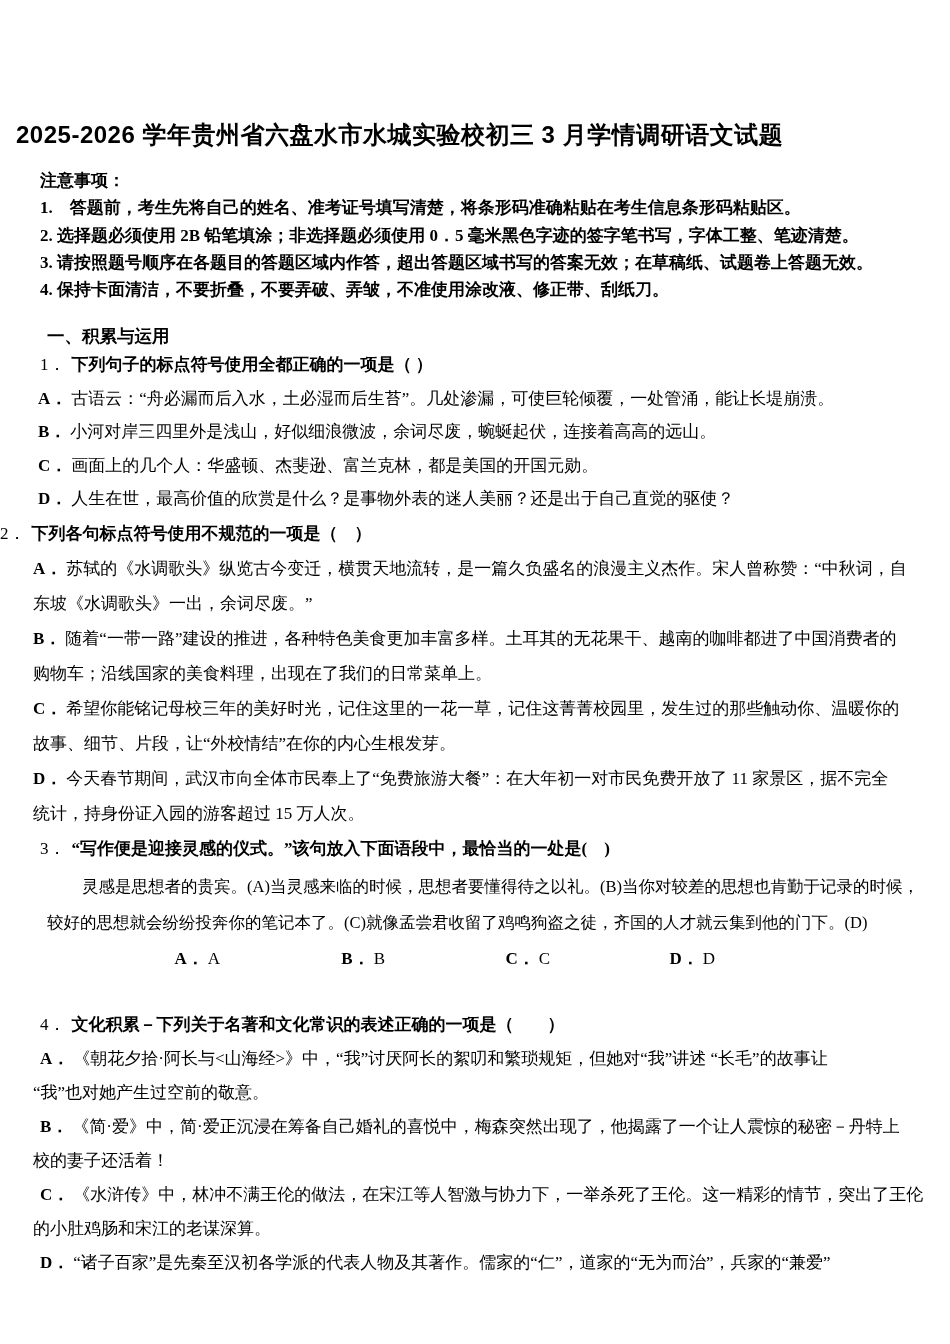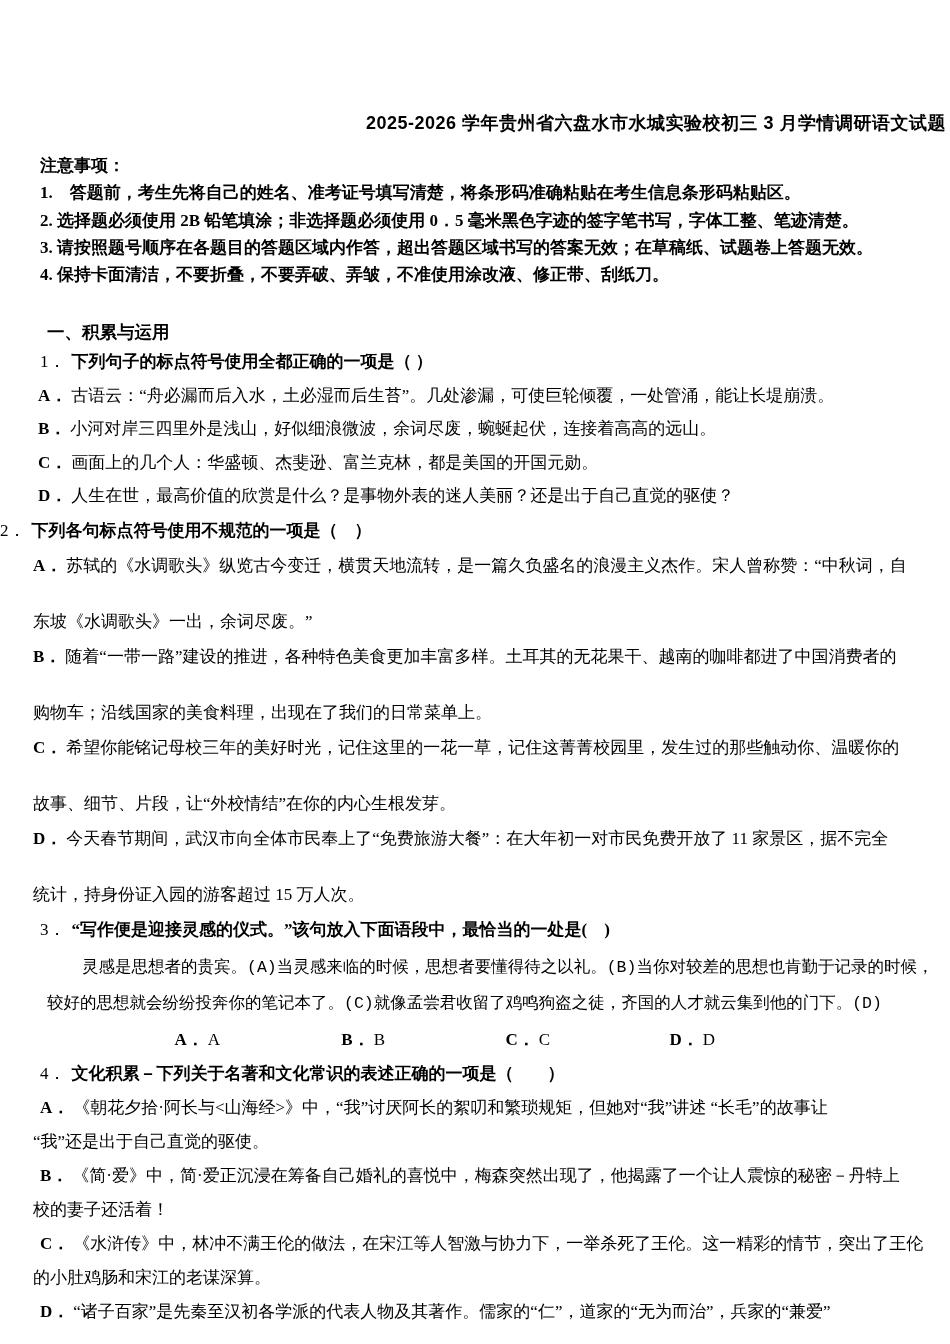--- a/index.html
+++ b/index.html
@@ -10,41 +10,41 @@
   }
   .page {
     position: relative;
     width: 950px;
     height: 1344px;
     background: #ffffff;
     overflow: hidden;
     font-family: "Liberation Serif", "DejaVu Serif", serif;
   }
   .title {
-    margin: 4px;
+    margin: 16px;
     padding-top: 103px;
-    text-align: right;
+    text-align: left;
     font-family: "Liberation Sans", "DejaVu Sans", sans-serif;
     font-weight: 800;
-    font-size: 18px;
+    font-size: 24px;
     line-height: 32px;
     letter-spacing: 0.5px;
   }
   .notices {
     margin-top: 13px;
     margin-left: 40px;
     margin-right: 40px;
     font-size: 17px;
     line-height: 27.3px;
     font-weight: 600;
   }
   .section-heading {
-    margin-top: 34px;
+    margin-top: 22px;
     margin-left: 47px;
-    font-family: Liberation Mono, monospace;
+    font-family: Liberation Sans, sans-serif;
     font-weight: 700;
     font-size: 17.5px;
     line-height: 23px;
   }
   .question { font-size: 17px; }
   .line { white-space: nowrap; }
   .qnum {
     font-family: "Liberation Serif", "DejaVu Serif", serif;
     font-weight: 400;
     padding-right: 6px;
@@ -54,48 +54,47 @@
 
   
   .q1 { line-height: 33.5px; }
   .q1 .prompt { margin-left: 40px; }
   .q1 .opt { margin-left: 38px; }
 
   
   .q2 { line-height: 35px; }
   .q2 .prompt { }
   .q2 .opt-first { margin-left: 33px; }
-  .q2 .opt-cont { margin-left: 33px; margin-top: 21px; }
+  .q2 .opt-cont { margin-left: 33px; }
 
   
   .q3 { line-height: 35px; padding-left: 7px; }
   .q3 .prompt { margin-left: 33px; }
   .q3 .passage {
     margin-top: 3px;
     margin-left: 40px;
     font-size: 16.5px;
     line-height: 36px;
     font-weight: 400;
-    font-family: Liberation Mono, monospace;
   }
   .q3 .passage .p-first { text-indent: 35px; }
   .q3 .answer-row {
     margin-left: 48px;
     line-height: 35px;
   }
   .q3 .answer-row .choice {
     display: inline-block;
     width: 165px;
     vertical-align: top;
     text-align: right;
   }
 
   
   .q4 { line-height: 34px; }
-  .q4 .prompt { margin-left: 40px; }
+  .q4 .prompt { margin-left: 40px; margin-top: 32px; }
   .q4 .opt-first { margin-left: 40px; }
   .q4 .opt-cont { margin-left: 33px; }
 </style>
 </head>
 <body>
 
 <div class="page">
 
   <h1 class="title">2025-2026 学年贵州省六盘水市水城实验校初三 3 月学情调研语文试题</h1>
 
@@ -162,21 +161,21 @@
     </div>
   </div>
 
   <div class="question q4">
     <div class="line prompt">
       <span class="qnum">4．</span><span class="qtext">文化积累－下列关于名著和文化常识的表述正确的一项是（　　）</span>
     </div>
     <div class="line opt-first">
       <span class="opt-label">A．</span><span>《朝花夕拾·阿长与&lt;山海经&gt;》中，“我”讨厌阿长的絮叨和繁琐规矩，但她对“我”讲述 “长毛”的故事让</span>
     </div>
-    <div class="line opt-cont">“我”还是出于自己直觉的驱使。</div>
+    <div class="line opt-cont">“我”也对她产生过空前的敬意。</div>
     <div class="line opt-first">
       <span class="opt-label">B．</span><span>《简·爱》中，简·爱正沉浸在筹备自己婚礼的喜悦中，梅森突然出现了，他揭露了一个让人震惊的秘密－丹特上</span>
     </div>
     <div class="line opt-cont">校的妻子还活着！</div>
     <div class="line opt-first">
       <span class="opt-label">C．</span><span>《水浒传》中，林冲不满王伦的做法，在宋江等人智激与协力下，一举杀死了王伦。这一精彩的情节，突出了王伦</span>
     </div>
     <div class="line opt-cont">的小肚鸡肠和宋江的老谋深算。</div>
     <div class="line opt-first">
       <span class="opt-label">D．</span><span>“诸子百家”是先秦至汉初各学派的代表人物及其著作。儒家的“仁”，道家的“无为而治”，兵家的“兼爱”</span>

